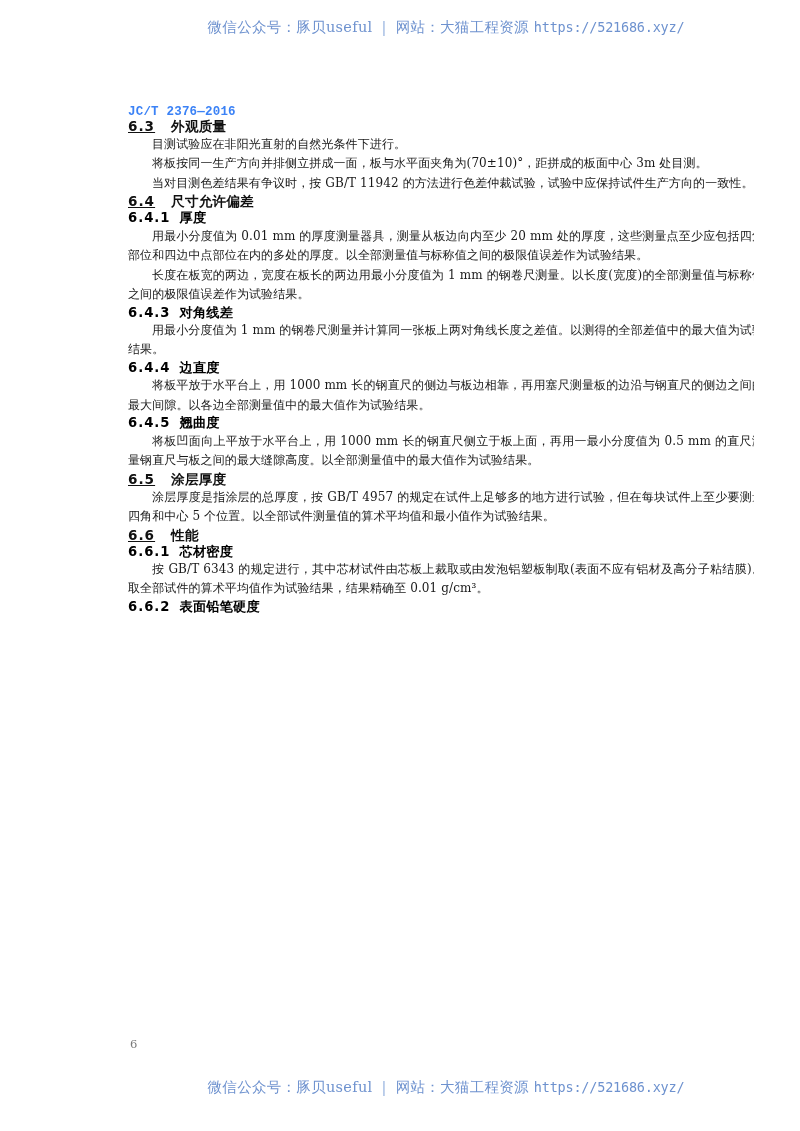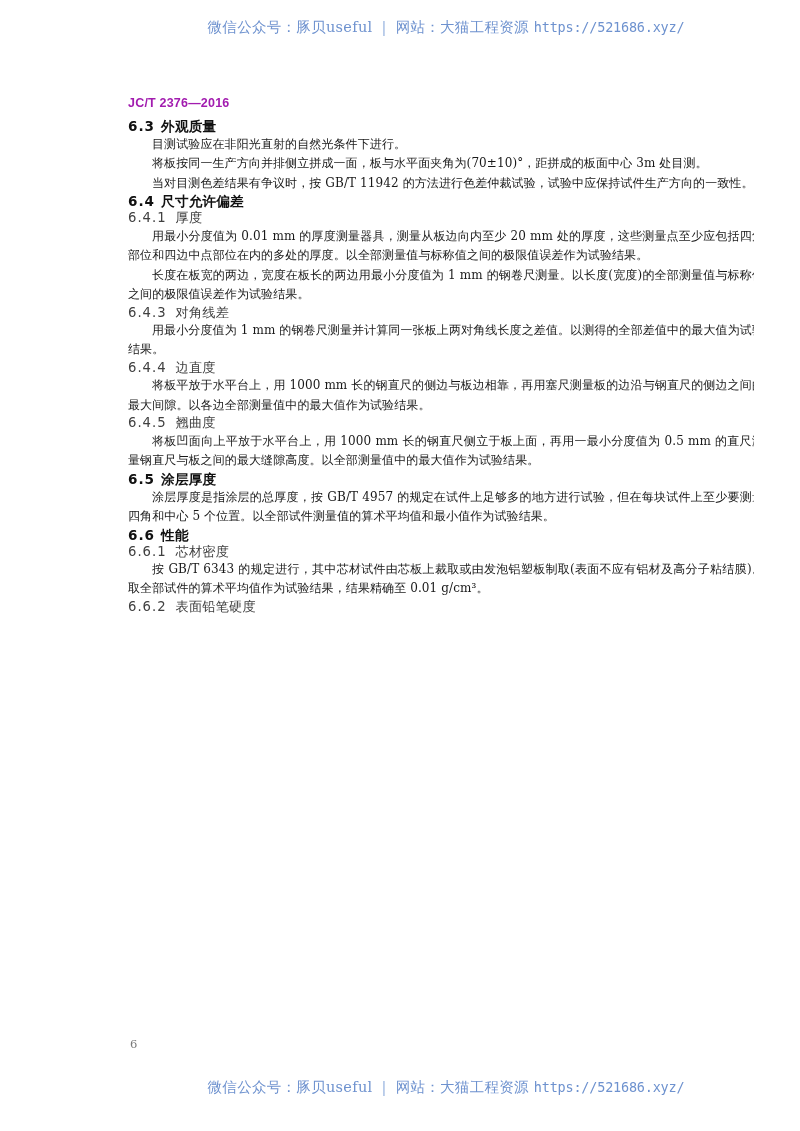--- a/index.html
+++ b/index.html
@@ -52,25 +52,25 @@
   .doc {
     position: absolute;
     left: 82px;
     top: 0;
     width: 636px;
   }
 
   .std-header {
     position: absolute;
     left: 0;
-    top: 96px;
-    font-family: Liberation Sans, sans-serif;
+    top: 105px;
+    font-family: Liberation Mono, monospace;
     font-weight: bold;
     font-size: 12.5px;
-    color: #a21caf;
+    color: #3b82f6;
     letter-spacing: 0.2px;
   }
 
   .content {
     position: absolute;
     left: 0;
     top: 118px;
     width: 636px;
   }
 
@@ -78,29 +78,30 @@
     margin: 0;
     font-family: "DejaVu Sans", "Liberation Sans", sans-serif;
     font-weight: bold;
     font-size: 13.6px;
     color: #111111;
     letter-spacing: 0.2px;
     line-height: 1.25;
   }
   h2.heading .num {
     display: inline-block;
-    margin-right: 6px;
+    margin-right: 16px;
     letter-spacing: 1px;
+    text-decoration: underline;
   }
   h3.heading-sub {
     margin: 0;
     font-family: "DejaVu Sans", "Liberation Sans", sans-serif;
-    font-weight: normal;
+    font-weight: bold;
     font-size: 13.2px;
-    color: #404040;
+    color: #000000;
     letter-spacing: 0.2px;
     line-height: 1.25;
   }
   h3.heading-sub .num {
     display: inline-block;
     margin-right: 9px;
     letter-spacing: 1px;
   }
 
   p.para {

